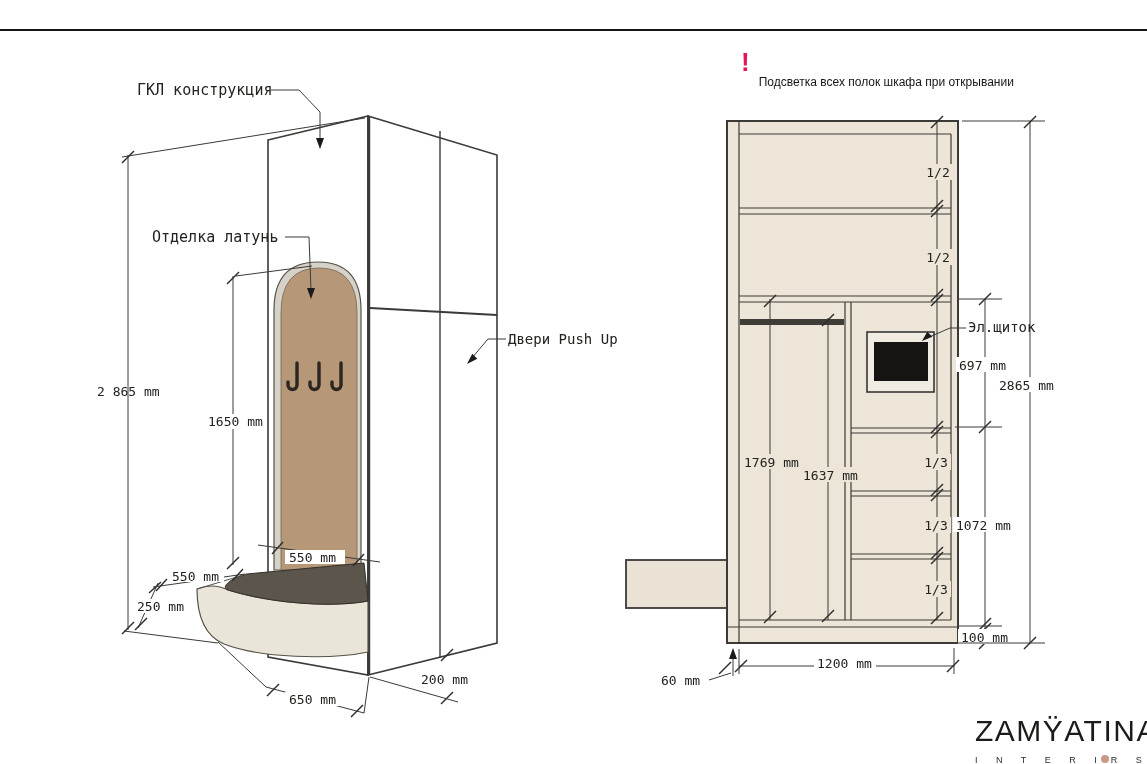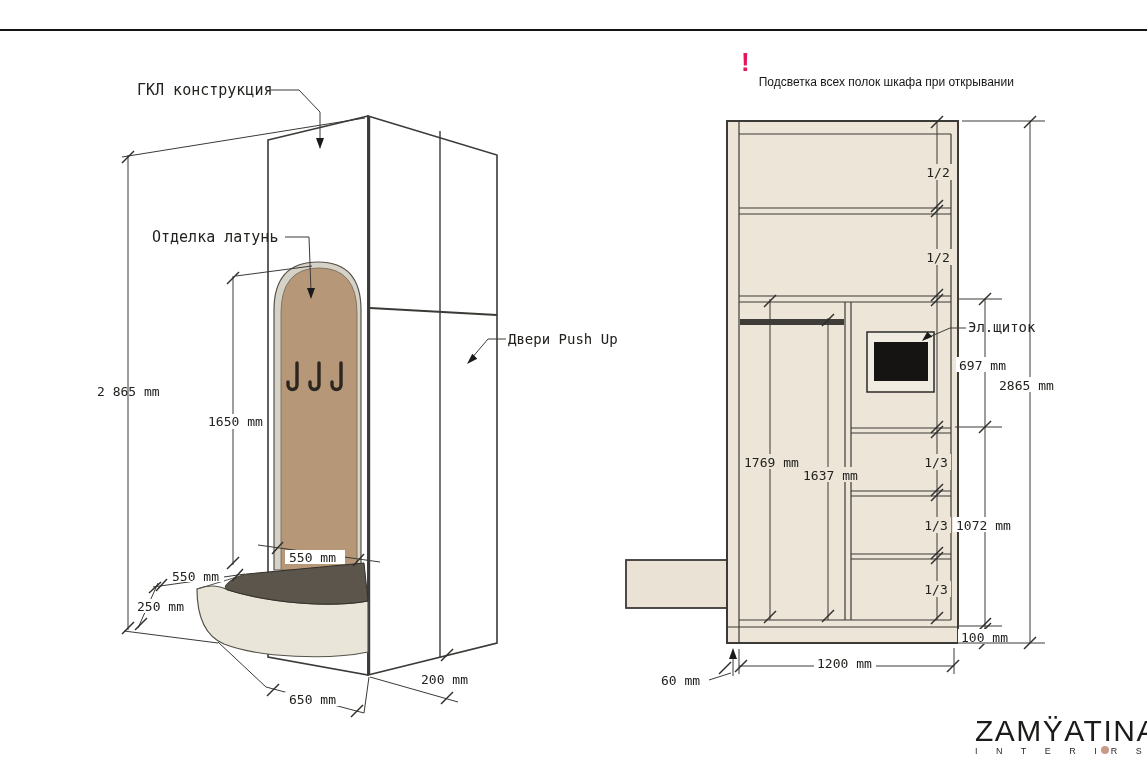--- a/index.html
+++ b/index.html
@@ -15,21 +15,21 @@
   .lbl{font-size:15px;}
   .lbl-sm{font-size:14px;}
   .ln{stroke:#3b3a37;stroke-width:1;fill:none;}
   .tk{stroke:#2e2d2a;stroke-width:1.4;}
   .edge{stroke:#3b3a37;fill:none;}
   .mask{fill:#ffffff;}
   .maskc{fill:#ece5d8;}
   .arrow{fill:#1a1a1a;stroke:none;}
   .logo{position:absolute;left:975px;top:716px;width:155px;text-align:right;}
   .logo-word{font-size:30px;letter-spacing:1.5px;color:#1b1b19;line-height:1;}
-  .logo-sub{font-size:9px;letter-spacing:8px;color:#2a2a28;margin-top:0;white-space:nowrap;}
+  .logo-sub{font-size:9px;letter-spacing:8px;color:#2a2a28;margin-top:9px;white-space:nowrap;}
   .logo-dot{display:inline-block;width:8px;height:8px;border-radius:50%;background:#CB9A87;
             margin:0 2px 0 -4px;}
 </style>
 </head>
 <body>
 
 <div id="canvas">
 
   <div class="top-rule"></div>
 

